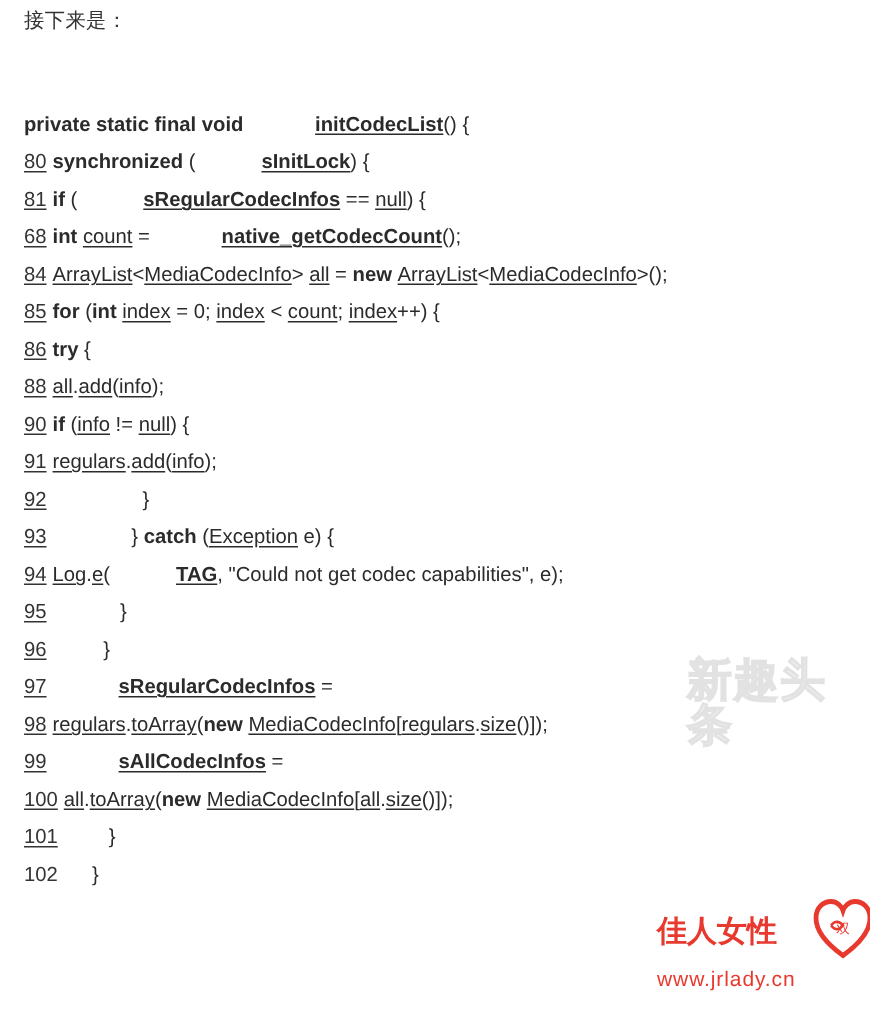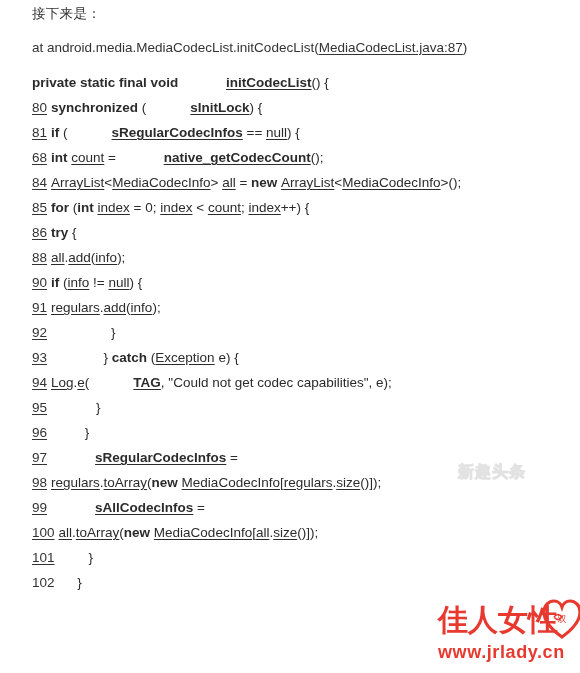--- a/index.html
+++ b/index.html
@@ -13,21 +13,21 @@
     position: relative;
     overflow: hidden;
     font-family: "Liberation Sans", "DejaVu Sans", sans-serif;
     color: #222222;
     -webkit-font-smoothing: antialiased;
   }
 
   
   #article {
     position: absolute;
-    left: 16px; top: 0;
+    left: 0; top: 0;
     width: 496px;
     height: 673px;
     padding: 0;
     z-index: 3;
   }
 
   .intro-line {
     position: absolute;
     left: 16px;
     top: 2px;
@@ -73,22 +73,22 @@
   .ln.no-u { text-decoration: none; }
 
   .u  { text-decoration: underline; text-underline-offset: 2px; }
   .b  { font-weight: bold; }
   .bu { font-weight: bold; text-decoration: underline; text-underline-offset: 2px; padding-left: 44px; }
 
   
   #watermark {
     position: absolute;
     left: 458px;
-    top: 457px;
-    font-size: 16px;
+    top: 439px;
+    font-size: 30px;
     line-height: 30px;
     letter-spacing: 1px;
     font-weight: bold;
     color: transparent;
     -webkit-text-stroke: 1px #e2e2e2;
     text-shadow: 0 0 0 rgba(0,0,0,0);
     font-family: "DejaVu Sans", sans-serif;
     z-index: 1;
     user-select: none;
   }
@@ -105,35 +105,35 @@
   #brand-logo .logo-mark {
     position: absolute;
     left: 2px; top: 0;
     width: 144px;
     height: 46px;
   }
   #brand-logo .logo-cn {
     position: absolute;
     left: 4px;
     top: 6px;
-    font-size: 30px;
+    font-size: 20px;
     line-height: 32px;
     font-weight: bold;
     letter-spacing: 0px;
     color: #e8392f;
     font-family: "DejaVu Sans", sans-serif;
     white-space: nowrap;
   }
   #brand-logo .logo-url {
     position: absolute;
     left: 6px;
     top: 44px;
-    font-size: 18px;
+    font-size: 14px;
     line-height: 20px;
-    font-weight: bold;
+    font-weight: normal;
     color: #e8392f;
     letter-spacing: .6px;
     font-family: "Liberation Sans", sans-serif;
     white-space: nowrap;
   }
   #brand-logo .heart-swirl {
     position: absolute;
     left: 108px;
     top: -2px;
     width: 40px;
@@ -142,23 +142,20 @@
 </style>
 </head>
 <body>
 
 <div id="watermark">新趣头条</div>
 
 <div id="article">
 
   <div class="intro-line">接下来是：</div>
 
-  <div class="trace-line">
-    <span>at android.media.MediaCodecList.initCodecList(</span><span class="u">MediaCodecList.java:87</span><span>)</span>
-  </div>
 
   <div class="code-block" id="code-block">
       <div class="code-line"><span class="b">private static final void </span><span class="bu">initCodecList</span><span>() {</span></div>
       <div class="code-line"><span class="ln">80</span><span class="b">synchronized </span><span>(</span><span class="bu">sInitLock</span><span>) {</span></div>
       <div class="code-line"><span class="ln">81</span><span class="b">if </span><span>(</span><span class="bu">sRegularCodecInfos</span><span> == </span><span class="u">null</span><span>) {</span></div>
       <div class="code-line"><span class="ln">68</span><span class="b">int </span><span class="u">count</span><span> = </span><span class="bu">native_getCodecCount</span><span>();</span></div>
       <div class="code-line"><span class="ln">84</span><span class="u">ArrayList</span><span>&lt;</span><span class="u">MediaCodecInfo</span><span>&gt; </span><span class="u">all</span><span> = </span><span class="b">new </span><span class="u">ArrayList</span><span>&lt;</span><span class="u">MediaCodecInfo</span><span>&gt;();</span></div>
       <div class="code-line"><span class="ln">85</span><span class="b">for </span><span>(</span><span class="b">int </span><span class="u">index</span><span> = 0; </span><span class="u">index</span><span> &lt; </span><span class="u">count</span><span>; </span><span class="u">index</span><span>++) {</span></div>
       <div class="code-line"><span class="ln">86</span><span class="b">try </span><span>{</span></div>
       <div class="code-line"><span class="ln">88</span><span class="u">all</span><span>.</span><span class="u">add</span><span>(</span><span class="u">info</span><span>);</span></div>

